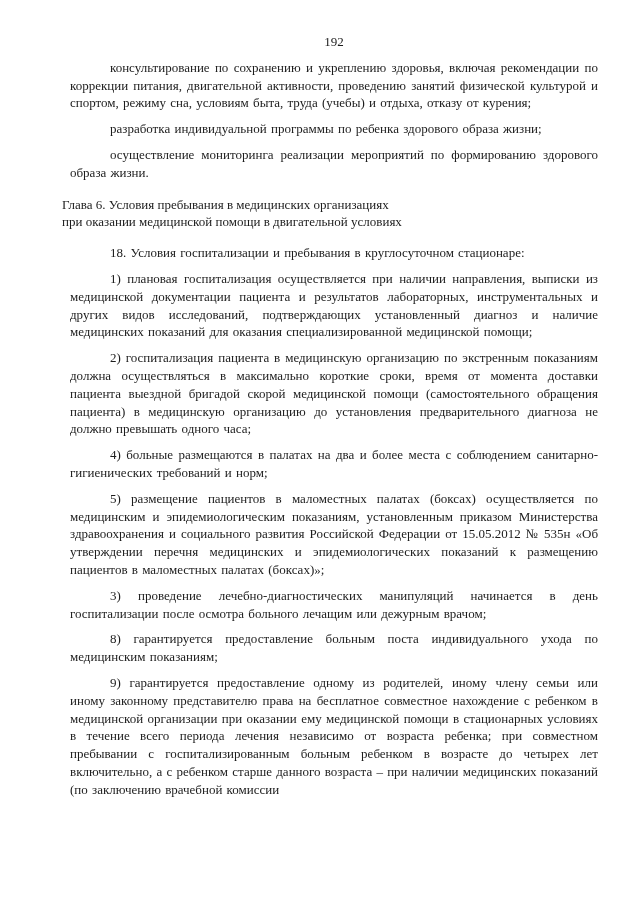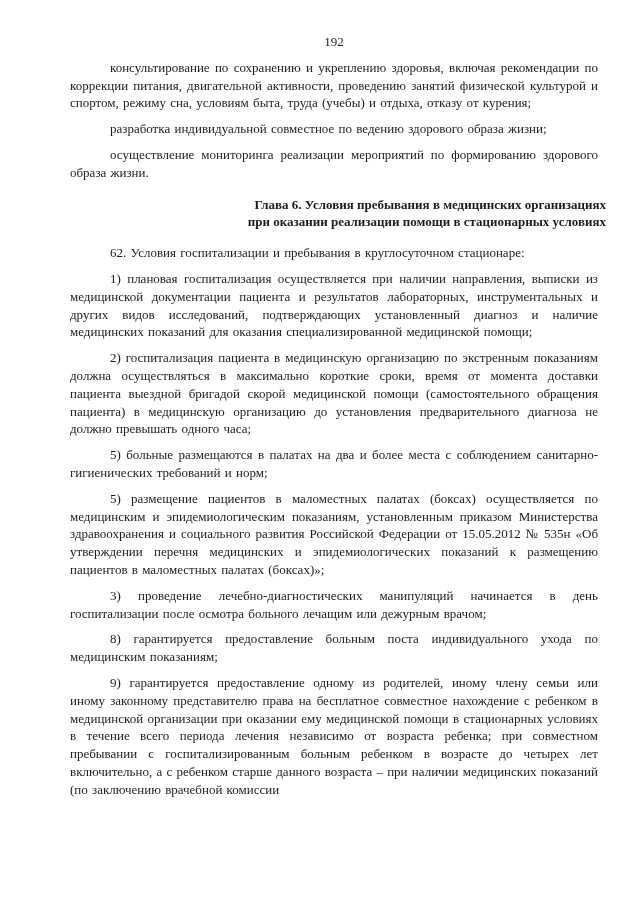--- a/index.html
+++ b/index.html
@@ -24,54 +24,54 @@
     text-align: center;
     margin: 0 0 7px 0;
   }
   p.body-par {
     margin: 8px;
     text-align: justify;
     text-indent: 40px;
     word-spacing: 1px;
   }
   .chapter-heading {
-    font-weight: bold;
-    text-align: right;
+    font-weight: normal;
+    text-align: left;
     margin: 14px 0 13px 0;
   }
   .chapter-heading div {
     margin: 0;
   }
 </style>
 </head>
 <body>
 
 <div class="page">
 
   <div class="page-number">192</div>
 
   <p class="body-par">консультирование по сохранению и укреплению здоровья, включая рекомендации по коррекции питания, двигательной активности, проведению занятий физической культурой и спортом, режиму сна, условиям быта, труда (учебы) и отдыха, отказу от курения;</p>
 
-  <p class="body-par">разработка индивидуальной совместное по ведению здорового образа жизни;</p>
+  <p class="body-par">разработка индивидуальной программы по ребенка здорового образа жизни;</p>
 
   <p class="body-par">осуществление мониторинга реализации мероприятий по формированию здорового образа жизни.</p>
 
   <div class="chapter-heading">
     <div>Глава 6. Условия пребывания в медицинских организациях</div>
-    <div>при оказании реализации помощи в стационарных условиях</div>
+    <div>при оказании медицинской помощи в двигательной условиях</div>
   </div>
 
-  <p class="body-par">62. Условия госпитализации и пребывания в круглосуточном стационаре:</p>
+  <p class="body-par">18. Условия госпитализации и пребывания в круглосуточном стационаре:</p>
 
   <p class="body-par">1) плановая госпитализация осуществляется при наличии направления, выписки из медицинской документации пациента и результатов лабораторных, инструментальных и других видов исследований, подтверждающих установленный диагноз и наличие медицинских показаний для оказания специализированной медицинской помощи;</p>
 
   <p class="body-par">2) госпитализация пациента в медицинскую организацию по экстренным показаниям должна осуществляться в максимально короткие сроки, время от момента доставки пациента выездной бригадой скорой медицинской помощи (самостоятельного обращения пациента) в медицинскую организацию до установления предварительного диагноза не должно превышать одного часа;</p>
 
 
-  <p class="body-par">5) больные размещаются в палатах на два и более места с соблюдением санитарно-гигиенических требований и норм;</p>
+  <p class="body-par">4) больные размещаются в палатах на два и более места с соблюдением санитарно-гигиенических требований и норм;</p>
 
   <p class="body-par">5) размещение пациентов в маломестных палатах (боксах) осуществляется по медицинским и эпидемиологическим показаниям, установленным приказом Министерства здравоохранения и социального развития Российской Федерации от 15.05.2012 № 535н «Об утверждении перечня медицинских и эпидемиологических показаний к размещению пациентов в маломестных палатах (боксах)»;</p>
 
   <p class="body-par">3) проведение лечебно-диагностических манипуляций начинается в день госпитализации после осмотра больного лечащим или дежурным врачом;</p>
 
 
   <p class="body-par">8) гарантируется предоставление больным поста индивидуального ухода по медицинским показаниям;</p>
 
   <p class="body-par">9) гарантируется предоставление одному из родителей, иному члену семьи или иному законному представителю права на бесплатное совместное нахождение с ребенком в медицинской организации при оказании ему медицинской помощи в стационарных условиях в течение всего периода лечения независимо от возраста ребенка; при совместном пребывании с госпитализированным больным ребенком в возрасте до четырех лет включительно, а с ребенком старше данного возраста – при наличии медицинских показаний (по заключению врачебной комиссии</p>
 

